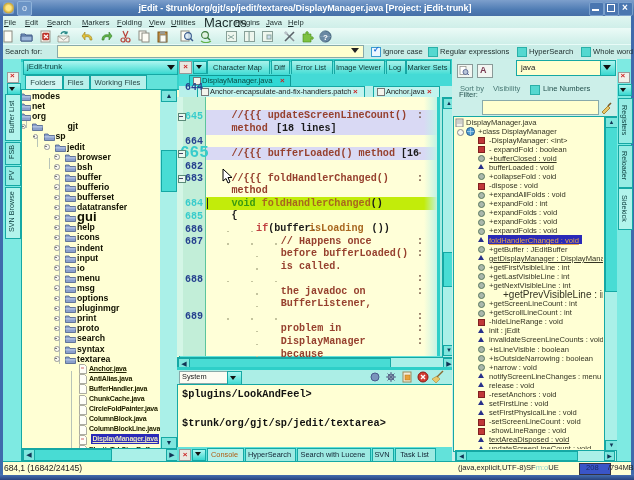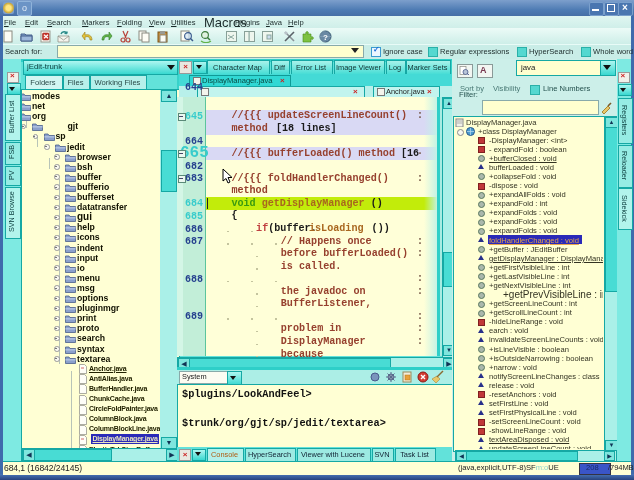--- a/index.html
+++ b/index.html
@@ -5,20 +5,21 @@
 .vtxt{writing-mode:vertical-rl;transform:rotate(180deg);}
 .vtxt2{writing-mode:vertical-rl;}
 </style></head><body>
 <div id="w">
 <div style="position:absolute;left:0;top:14px;width:3px;height:462px;background:#3f6bac;"></div>
 <div style="position:absolute;right:0;top:14px;width:3px;height:462px;background:#3f6bac;"></div>
 <div style="position:absolute;left:0;top:474px;width:634px;height:6px;background:linear-gradient(#4a76b8,#27427e);"></div>
 <div style="position:absolute;left:0;top:0;width:634px;height:16px;background:linear-gradient(#7d9fcc,#4f7cb4 60%,#466fa6);"></div>
 <div style="position:absolute;left:3px;top:2px;width:11px;height:12px;background:radial-gradient(circle at 50% 50%,#ffe680 0 30%,#caa93c 60%,#7d9fcc 72%);border-radius:2px;"></div>
 <div style="position:absolute;left:17px;top:1px;width:13px;height:13px;background:#6b94c6;border:1px solid #8fb3da;border-radius:2px;text-align:center;color:#dfeaf6;font-size:9px;line-height:12px;">o</div>
+<div style="position:absolute;left:108px;top:3px;width:394px;height:12px;color:#ffffff;font-size:9px;font-weight:bold;text-align:center;white-space:nowrap;letter-spacing:-0.05px;">jEdit - $trunk/org/gjt/sp/jedit/textarea/DisplayManager.java [Project: jEdit-trunk]</div>
 <div style="position:absolute;left:589px;top:2px;width:13px;height:12px;background:#4a76b0;border:1px solid #7aa0cc;border-radius:2px;"></div>
 <div style="position:absolute;left:604px;top:2px;width:13px;height:12px;background:#4a76b0;border:1px solid #7aa0cc;border-radius:2px;"></div>
 <div style="position:absolute;left:618px;top:2px;width:13px;height:12px;background:#4a76b0;border:1px solid #7aa0cc;border-radius:2px;"></div>
 <div style="position:absolute;left:592px;top:9px;width:7px;height:2px;background:#fff;"></div>
 <div style="position:absolute;left:607px;top:4px;width:6px;height:6px;border:1.5px solid #fff;"></div>
 <div style="position:absolute;left:620px;top:3px;width:10px;height:10px;color:#fff;font-size:10px;font-weight:bold;line-height:10px;text-align:center;">×</div>
 <div style="position:absolute;left:3px;top:16px;width:628px;height:12px;background:linear-gradient(#e0f6f1,#cfefe9);"></div>
 <div style="position:absolute;left:4px;top:17px;height:11px;color:#1c2b2b;font-size:7.6px;line-height:11px;"><u>F</u>ile</div>
 <div style="position:absolute;left:25px;top:17px;height:11px;color:#1c2b2b;font-size:7.6px;line-height:11px;"><u>E</u>dit</div>
 <div style="position:absolute;left:47px;top:17px;height:11px;color:#1c2b2b;font-size:7.6px;line-height:11px;"><u>S</u>earch</div>
@@ -227,21 +228,21 @@
         <path d="M0.5 2 L4 2 L5 3.5 L10.5 3.5 L10.5 8.5 L0.5 8.5 Z" fill="#8ba0cc" stroke="#4a5f8c" stroke-width="0.8"></path>
         <path d="M0.5 4.8 L10.5 4.8" stroke="#aebfdf" stroke-width="1.6"></path>
       </svg>
 <div style="position:absolute;left:55px;top:112.1px;height:10px;color:#111100;font-size:8.7px;font-weight:bold;line-height:10.5px;white-space:nowrap;">datatransfer</div>
 <div style="position:absolute;left:32px;top:124.69999999999999px;width:3.5px;height:3.5px;border:1px solid #9a9a9a;border-radius:50%;background:#f8f8f0;"></div>
 <div style="position:absolute;left:32.8px;top:126.79999999999998px;width:2.2px;height:1px;background:#777;"></div>
 <svg style="position:absolute;left:43px;top:123.19999999999999px" width="11" height="9" viewBox="0 0 11 9">
         <path d="M0.5 2 L4 2 L5 3.5 L10.5 3.5 L10.5 8.5 L0.5 8.5 Z" fill="#8ba0cc" stroke="#4a5f8c" stroke-width="0.8"></path>
         <path d="M0.5 4.8 L10.5 4.8" stroke="#aebfdf" stroke-width="1.6"></path>
       </svg>
-<div style="position:absolute;left:55px;top:122.19999999999999px;height:10px;color:#111100;font-size:10px;font-weight:bold;line-height:10.5px;white-space:nowrap;">gui</div>
+<div style="position:absolute;left:55px;top:122.19999999999999px;height:10px;color:#111100;font-size:13px;font-weight:bold;line-height:10.5px;white-space:nowrap;">gui</div>
 <div style="position:absolute;left:32px;top:134.79999999999998px;width:3.5px;height:3.5px;border:1px solid #9a9a9a;border-radius:50%;background:#f8f8f0;"></div>
 <div style="position:absolute;left:32.8px;top:136.89999999999998px;width:2.2px;height:1px;background:#777;"></div>
 <svg style="position:absolute;left:43px;top:133.29999999999998px" width="11" height="9" viewBox="0 0 11 9">
         <path d="M0.5 2 L4 2 L5 3.5 L10.5 3.5 L10.5 8.5 L0.5 8.5 Z" fill="#8ba0cc" stroke="#4a5f8c" stroke-width="0.8"></path>
         <path d="M0.5 4.8 L10.5 4.8" stroke="#aebfdf" stroke-width="1.6"></path>
       </svg>
 <div style="position:absolute;left:55px;top:132.29999999999998px;height:10px;color:#111100;font-size:8.7px;font-weight:bold;line-height:10.5px;white-space:nowrap;">help</div>
 <div style="position:absolute;left:32px;top:144.9px;width:3.5px;height:3.5px;border:1px solid #9a9a9a;border-radius:50%;background:#f8f8f0;"></div>
 <div style="position:absolute;left:32.8px;top:147.0px;width:2.2px;height:1px;background:#777;"></div>
 <svg style="position:absolute;left:43px;top:143.4px" width="11" height="9" viewBox="0 0 11 9">
@@ -397,20 +398,21 @@
 <div style="position:absolute;left:406px;top:60px;width:43px;height:14px;background:linear-gradient(#a8f2ea,#40dcd4);border:1px solid #15a8a4;"></div>
 <div style="position:absolute;left:406px;top:62px;width:43px;height:11px;color:#123030;font-size:7.4px;line-height:11px;text-align:center;white-space:nowrap;">Marker Sets</div>
 <div style="position:absolute;left:179px;top:74px;width:274px;height:12px;background:#44dad6;"></div>
 <div style="position:absolute;left:189px;top:74.5px;width:100px;height:11.5px;background:#30d8d4;border:1px solid #0f9a96;border-bottom:none;"></div>
 <div style="position:absolute;left:193px;top:77px;width:6px;height:6px;background:#f4f4ec;border:1px solid #777;"></div>
 <div style="position:absolute;left:202px;top:75px;height:11px;color:#0a4a44;font-size:7.6px;line-height:11px;white-space:nowrap;">DisplayManager.java</div>
 <div style="position:absolute;left:280px;top:75px;height:11px;color:#c22;font-size:8px;font-weight:bold;line-height:11px;">×</div>
 <div style="position:absolute;left:179px;top:86px;width:274px;height:11px;background:#b8f0ea;"></div>
 <div style="position:absolute;left:197px;top:86px;width:166px;height:11px;background:#c2f4ee;border:1px solid #15a8a4;border-bottom:none;"></div>
 <div style="position:absolute;left:201px;top:88px;width:6px;height:6px;background:#f4f4ec;border:1px solid #777;"></div>
+<div style="position:absolute;left:210px;top:86.5px;height:10px;color:#222;font-size:7.4px;line-height:10px;white-space:nowrap;">Anchor-encapsulate-and-fix-handlers.patch</div>
 <div style="position:absolute;left:353px;top:86.5px;height:10px;color:#c22;font-size:8px;font-weight:bold;line-height:10px;">×</div>
 <div style="position:absolute;left:373px;top:86px;width:65px;height:11px;background:#c2f4ee;border:1px solid #15a8a4;border-bottom:none;"></div>
 <div style="position:absolute;left:377px;top:88px;width:6px;height:6px;background:#f4f4ec;border:1px solid #777;"></div>
 <div style="position:absolute;left:386px;top:86.5px;height:10px;color:#222;font-size:7.4px;line-height:10px;white-space:nowrap;">Anchor.java</div>
 <div style="position:absolute;left:427px;top:86.5px;height:10px;color:#c22;font-size:8px;font-weight:bold;line-height:10px;">×</div>
 <div style="position:absolute;left:177px;top:97px;width:28px;height:258.5px;background:#c2eed8;border-right:1px solid #5cc49c;"></div>
 <div style="position:absolute;left:177px;top:97px;width:6px;height:258.5px;background:#d4f6e6;"></div>
 <div style="position:absolute;left:206px;top:97px;width:236px;height:258.5px;background:#ffffd8;"></div>
 <div style="position:absolute;left:180px;top:82px;width:23px;height:11px;color:#26418f;font-size:10px;font-weight:bold;line-height:11px;text-align:right;font-family:'Liberation Mono',monospace;">644</div>
 <div style="position:absolute;left:206px;top:109.5px;width:236px;height:12.55px;background:#d9d9f4;"></div>
@@ -427,21 +429,21 @@
 <div style="position:absolute;left:401px;top:147.7px;height:12px;color:#1a1a1a;font-size:10.1px;font-weight:bold;line-height:12px;white-space:pre;font-family:'Liberation Mono',monospace;">[16</div>
 <div style="position:absolute;left:417px;top:147.7px;height:12px;color:#705040;font-size:10px;font-weight:bold;line-height:12px;font-family:'Liberation Mono',monospace;">·</div>
 <div style="position:absolute;left:180px;top:160.8px;width:23px;height:11px;color:#26418f;font-size:10px;font-weight:bold;line-height:11px;text-align:right;font-family:'Liberation Mono',monospace;">682</div>
 <div style="position:absolute;left:180px;top:173.3px;width:23px;height:11px;color:#26418f;font-size:10px;font-weight:bold;line-height:11px;text-align:right;font-family:'Liberation Mono',monospace;">683</div>
 <div style="position:absolute;left:231.4px;top:172.8px;height:12px;color:#96402e;font-size:10.1px;font-weight:bold;line-height:12px;white-space:pre;font-family:'Liberation Mono',monospace;">//{{{&nbsp;foldHandlerChanged()</div>
 <div style="position:absolute;left:417px;top:172.8px;height:12px;color:#705040;font-size:10px;font-weight:bold;line-height:12px;font-family:'Liberation Mono',monospace;">:</div>
 <div style="position:absolute;left:231.4px;top:185.4px;height:12px;color:#96402e;font-size:10.1px;font-weight:bold;line-height:12px;white-space:pre;font-family:'Liberation Mono',monospace;">method</div>
 <div style="position:absolute;left:206px;top:197.4px;width:236px;height:12.55px;background:#c2ec0a;"></div>
 <div style="position:absolute;left:180px;top:198.4px;width:23px;height:11px;color:#38cccc;font-size:10px;font-weight:bold;line-height:11px;text-align:right;font-family:'Liberation Mono',monospace;">684</div>
 <div style="position:absolute;left:231.4px;top:197.9px;height:12px;color:#3a9a10;font-size:10.1px;font-weight:bold;line-height:12px;white-space:pre;font-family:'Liberation Mono',monospace;">void</div>
-<div style="position:absolute;left:261.7px;top:197.9px;height:12px;color:#a8661e;font-size:10.1px;font-weight:bold;line-height:12px;white-space:pre;font-family:'Liberation Mono',monospace;">getDisplayManager</div>
+<div style="position:absolute;left:261.7px;top:197.9px;height:12px;color:#a8661e;font-size:10.1px;font-weight:bold;line-height:12px;white-space:pre;font-family:'Liberation Mono',monospace;">foldHandlerChanged</div>
 <div style="position:absolute;left:370.8px;top:197.9px;height:12px;color:#1a1a1a;font-size:10.1px;font-weight:bold;line-height:12px;white-space:pre;font-family:'Liberation Mono',monospace;">()</div>
 <div style="position:absolute;left:180px;top:210.9px;width:23px;height:11px;color:#38cccc;font-size:10px;font-weight:bold;line-height:11px;text-align:right;font-family:'Liberation Mono',monospace;">685</div>
 <div style="position:absolute;left:231.4px;top:210.4px;height:12px;color:#1a1a1a;font-size:10.1px;font-weight:bold;line-height:12px;white-space:pre;font-family:'Liberation Mono',monospace;">{</div>
 <div style="position:absolute;left:180px;top:223.5px;width:23px;height:11px;color:#26418f;font-size:10px;font-weight:bold;line-height:11px;text-align:right;font-family:'Liberation Mono',monospace;">686</div>
 <div style="position:absolute;left:256.1px;top:223.0px;height:12px;color:#c04040;font-size:10.1px;font-weight:bold;line-height:12px;white-space:pre;font-family:'Liberation Mono',monospace;">if</div>
 <div style="position:absolute;left:268.2px;top:223.0px;height:12px;color:#1a1a1a;font-size:10.1px;font-weight:bold;line-height:12px;white-space:pre;font-family:'Liberation Mono',monospace;">(</div>
 <div style="position:absolute;left:274.3px;top:223.0px;height:12px;color:#1a1a1a;font-size:10.1px;font-weight:bold;line-height:12px;white-space:pre;font-family:'Liberation Mono',monospace;">buffer</div>
 <div style="position:absolute;left:310.7px;top:223.0px;height:12px;color:#1a1a1a;font-size:10.1px;font-weight:bold;line-height:12px;white-space:pre;font-family:'Liberation Mono',monospace;">.</div>
 <div style="position:absolute;left:309px;top:223.0px;height:12px;color:#a8661e;font-size:10.1px;font-weight:bold;line-height:12px;white-space:pre;font-family:'Liberation Mono',monospace;">isLoading</div>
 <div style="position:absolute;left:371.6px;top:223.0px;height:12px;color:#1a1a1a;font-size:10.1px;font-weight:bold;line-height:12px;white-space:pre;font-family:'Liberation Mono',monospace;">())</div>
@@ -532,21 +534,21 @@
 <div style="position:absolute;left:182px;top:388px;height:12px;color:#111;font-size:10.3px;font-weight:bold;line-height:12px;font-family:'Liberation Mono',monospace;white-space:pre;">$plugins/LookAndFeel&gt;</div>
 <div style="position:absolute;left:177px;top:447px;width:277px;height:14px;background:#62e2da;"></div>
 <div style="position:absolute;left:179px;top:449px;width:10px;height:10px;background:#e8e8e0;border:1px solid #999;color:#c22;font-weight:bold;font-size:8px;line-height:9px;text-align:center;">×</div>
 <div style="position:absolute;left:192px;top:449px;width:12px;height:10px;background:linear-gradient(#aef6f0,#38d8d0);border:1px solid #15a8a4;"></div>
 <div style="position:absolute;left:195px;top:452px;width:0;height:0;border-left:3.5px solid transparent;border-right:3.5px solid transparent;border-top:4.5px solid #111;"></div>
 <div style="position:absolute;left:207px;top:448px;width:35px;height:13px;background:#b2f0ea;border:1px solid #15a8a4;"></div>
 <div style="position:absolute;left:207px;top:450px;width:35px;height:10px;color:#b05a10;font-size:7.4px;line-height:10px;text-align:center;white-space:nowrap;">Console</div>
 <div style="position:absolute;left:245px;top:448px;width:49px;height:13px;background:#9ceae2;border:1px solid #15a8a4;"></div>
 <div style="position:absolute;left:245px;top:450px;width:49px;height:10px;color:#123;font-size:7.4px;line-height:10px;text-align:center;white-space:nowrap;">HyperSearch</div>
 <div style="position:absolute;left:297px;top:448px;width:72px;height:13px;background:#9ceae2;border:1px solid #15a8a4;"></div>
-<div style="position:absolute;left:297px;top:450px;width:72px;height:10px;color:#123;font-size:7.4px;line-height:10px;text-align:center;white-space:nowrap;">Viewer with Lucene</div>
+<div style="position:absolute;left:297px;top:450px;width:72px;height:10px;color:#123;font-size:7.4px;line-height:10px;text-align:center;white-space:nowrap;">Search with Lucene</div>
 <div style="position:absolute;left:372px;top:448px;width:20px;height:13px;background:#9ceae2;border:1px solid #15a8a4;"></div>
 <div style="position:absolute;left:372px;top:450px;width:20px;height:10px;color:#123;font-size:7.4px;line-height:10px;text-align:center;white-space:nowrap;">SVN</div>
 <div style="position:absolute;left:395px;top:448px;width:39px;height:13px;background:#9ceae2;border:1px solid #15a8a4;"></div>
 <div style="position:absolute;left:395px;top:450px;width:39px;height:10px;color:#123;font-size:7.4px;line-height:10px;text-align:center;white-space:nowrap;">Task List</div>
 <div style="position:absolute;left:452px;top:59px;width:165px;height:402px;background:#ccefe9;"></div>
 <div style="position:absolute;left:457px;top:64px;width:14px;height:12px;background:#f2f6f2;border:1px solid #8a9a98;"></div>
 <svg style="position:absolute;left:459px;top:66px" width="10" height="9" viewBox="0 0 10 9">
       <rect x="1" y="0.5" width="6" height="8" fill="#fff" stroke="#8a8a82" stroke-width="0.7"></rect>
       <circle cx="6.5" cy="6" r="2.5" fill="#b8c4d8" stroke="#4a5a8c" stroke-width="0.8"></circle>
       <path d="M8 7.5 L10 9" stroke="#4a5a8c" stroke-width="1"></path>
@@ -617,31 +619,31 @@
 <div style="position:absolute;left:35px;top:163.94px;height:9px;color:#333322;font-size:7.6px;line-height:9px;white-space:nowrap;">+getNextVisibleLine : int</div>
 <div style="position:absolute;left:24px;top:174.52px;width:5px;height:5px;background:#aab8ac;border:0.5px solid #5a7860;border-radius:50%;"></div>
 <div style="position:absolute;left:49px;top:173.02px;height:9px;color:#333322;font-size:10px;line-height:9px;white-space:nowrap;">+getPrevVisibleLine : int</div>
 <div style="position:absolute;left:24px;top:183.6px;width:5px;height:5px;background:#aab8ac;border:0.5px solid #5a7860;border-radius:50%;"></div>
 <div style="position:absolute;left:35px;top:182.1px;height:9px;color:#333322;font-size:7.6px;line-height:9px;white-space:nowrap;">+getScreenLineCount : int</div>
 <div style="position:absolute;left:24px;top:192.68px;width:5px;height:5px;background:#aab8ac;border:0.5px solid #5a7860;border-radius:50%;"></div>
 <div style="position:absolute;left:35px;top:191.18px;height:9px;color:#333322;font-size:7.6px;line-height:9px;white-space:nowrap;">+getScrollLineCount : int</div>
 <div style="position:absolute;left:24px;top:201.76px;width:5px;height:5px;background:#c03838;border:0.5px solid #802020;"></div>
 <div style="position:absolute;left:35px;top:200.26px;height:9px;color:#333322;font-size:7.6px;line-height:9px;white-space:nowrap;">-hideLineRange : void</div>
 <div style="position:absolute;left:24px;top:210.84px;width:0;height:0;border-left:3px solid transparent;border-right:3px solid transparent;border-bottom:5.5px solid #28308a;"></div>
-<div style="position:absolute;left:35px;top:209.34px;height:9px;color:#333322;font-size:7.6px;line-height:9px;white-space:nowrap;">earch : void</div>
+<div style="position:absolute;left:35px;top:209.34px;height:9px;color:#333322;font-size:7.6px;line-height:9px;white-space:nowrap;">init : jEdit</div>
 <div style="position:absolute;left:24px;top:219.92000000000002px;width:0;height:0;border-left:3px solid transparent;border-right:3px solid transparent;border-bottom:5.5px solid #28308a;"></div>
 <div style="position:absolute;left:35px;top:218.42000000000002px;height:9px;color:#333322;font-size:7.6px;line-height:9px;white-space:nowrap;">invalidateScreenLineCounts : void</div>
 <div style="position:absolute;left:24px;top:229.0px;width:5px;height:5px;background:#aab8ac;border:0.5px solid #5a7860;border-radius:50%;"></div>
 <div style="position:absolute;left:35px;top:227.5px;height:9px;color:#333322;font-size:7.6px;line-height:9px;white-space:nowrap;">+isLineVisible : boolean</div>
 <div style="position:absolute;left:24px;top:238.08px;width:5px;height:5px;background:#aab8ac;border:0.5px solid #5a7860;border-radius:50%;"></div>
 <div style="position:absolute;left:35px;top:236.58px;height:9px;color:#333322;font-size:7.6px;line-height:9px;white-space:nowrap;">+isOutsideNarrowing : boolean</div>
 <div style="position:absolute;left:24px;top:247.16px;width:5px;height:5px;background:#aab8ac;border:0.5px solid #5a7860;border-radius:50%;"></div>
 <div style="position:absolute;left:35px;top:245.66px;height:9px;color:#333322;font-size:7.6px;line-height:9px;white-space:nowrap;">+narrow : void</div>
 <div style="position:absolute;left:24px;top:256.24px;width:0;height:0;border-left:3px solid transparent;border-right:3px solid transparent;border-bottom:5.5px solid #28308a;"></div>
-<div style="position:absolute;left:35px;top:254.74px;height:9px;color:#333322;font-size:7.6px;line-height:9px;white-space:nowrap;">notifyScreenLineChanges : class</div>
+<div style="position:absolute;left:35px;top:254.74px;height:9px;color:#333322;font-size:7.6px;line-height:9px;white-space:nowrap;">notifyScreenLineChanges : menu</div>
 <div style="position:absolute;left:24px;top:265.32px;width:0;height:0;border-left:3px solid transparent;border-right:3px solid transparent;border-bottom:5.5px solid #28308a;"></div>
 <div style="position:absolute;left:35px;top:263.82px;height:9px;color:#333322;font-size:7.6px;line-height:9px;white-space:nowrap;">release : void</div>
 <div style="position:absolute;left:24px;top:274.4px;width:5px;height:5px;background:#c03838;border:0.5px solid #802020;"></div>
 <div style="position:absolute;left:35px;top:272.9px;height:9px;color:#333322;font-size:7.6px;line-height:9px;white-space:nowrap;">-resetAnchors : void</div>
 <div style="position:absolute;left:24px;top:283.48px;width:0;height:0;border-left:3px solid transparent;border-right:3px solid transparent;border-bottom:5.5px solid #28308a;"></div>
 <div style="position:absolute;left:35px;top:281.98px;height:9px;color:#333322;font-size:7.6px;line-height:9px;white-space:nowrap;">setFirstLine : void</div>
 <div style="position:absolute;left:24px;top:292.56px;width:0;height:0;border-left:3px solid transparent;border-right:3px solid transparent;border-bottom:5.5px solid #28308a;"></div>
 <div style="position:absolute;left:35px;top:291.06px;height:9px;color:#333322;font-size:7.6px;line-height:9px;white-space:nowrap;">setFirstPhysicalLine : void</div>
 <div style="position:absolute;left:24px;top:301.64px;width:5px;height:5px;background:#c03838;border:0.5px solid #802020;"></div>
 <div style="position:absolute;left:35px;top:300.14px;height:9px;color:#333322;font-size:7.6px;line-height:9px;white-space:nowrap;">-setScreenLineCount : void</div>

